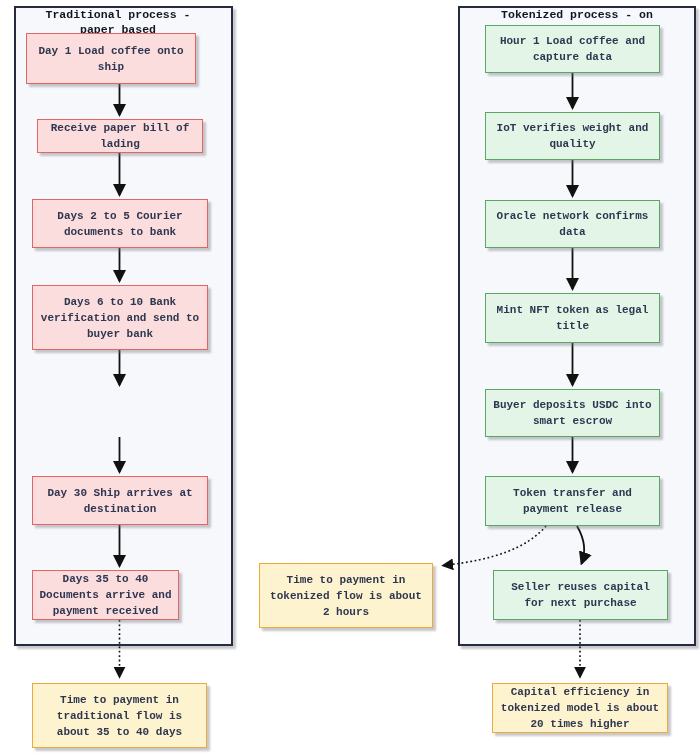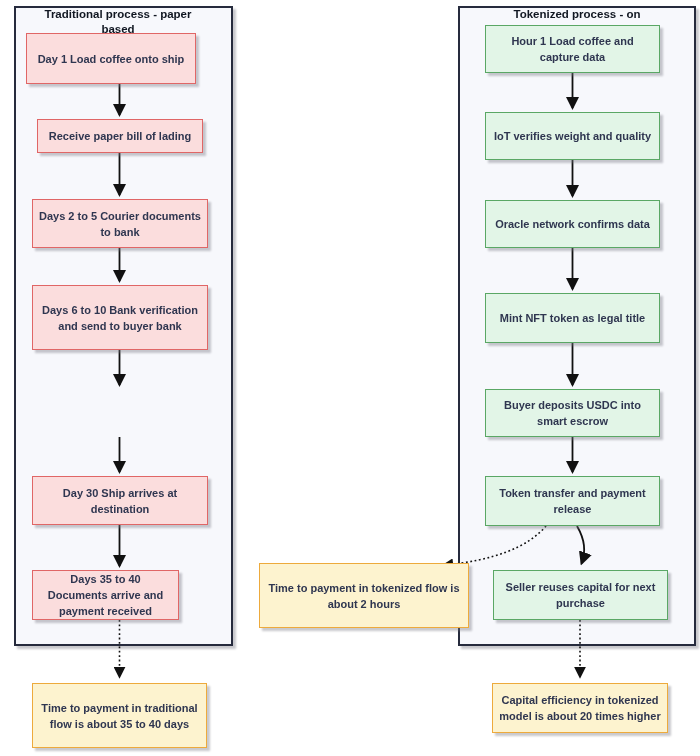--- a/index.html
+++ b/index.html
@@ -11,21 +11,21 @@
     --note-border:#edaa3c;
     --container-fill:#f7f8fc;
     --container-border:#262b3d;
     --text:#2f3650;
     --arrow:#111111;
   }
   html,body{margin:0;padding:0;background:#ffffff;}
   .canvas{
     position:relative;
     width:700px;height:756px;
-    font-family:Liberation Sans, sans-serif;
+    font-family:Liberation Mono, monospace;
     overflow:hidden;
     background:#ffffff;
   }
   .group{
     position:absolute;
     background:var(--container-fill);
     border:2px solid var(--container-border);
     box-shadow:3px 3px 2px rgba(120,120,130,0.4);
     box-sizing:border-box;
     z-index:1;
@@ -120,15 +120,15 @@
 
   <div class="node green" style="left:485px;top:25px;width:175px;height:48px">Hour 1 Load coffee and capture data</div>
   <div class="node green" style="left:485px;top:112px;width:175px;height:48px">IoT verifies weight and quality</div>
   <div class="node green" style="left:485px;top:200px;width:175px;height:48px">Oracle network confirms data</div>
   <div class="node green" style="left:485px;top:293px;width:175px;height:50px">Mint NFT token as legal title</div>
   <div class="node green" style="left:485px;top:476px;width:175px;height:50px">Token transfer and payment release</div>
   <div class="node green" style="left:485px;top:389px;width:175px;height:48px">Buyer deposits USDC into smart escrow</div>
   <div class="node green" style="left:493px;top:570px;width:175px;height:50px">Seller reuses capital for next purchase</div>
   <div class="node yellow" style="left:492px;top:683px;width:176px;height:50px">Capital efficiency in tokenized model is about 20 times higher</div>
 
-  <div class="node yellow" style="left:259px;top:563px;width:210px;height:65px">Time to payment in tokenized flow is about 2 hours</div>
+  <div class="node yellow" style="left:259px;top:563px;width:174px;height:65px">Time to payment in tokenized flow is about 2 hours</div>
 
 </div>
 
 </body></html>

